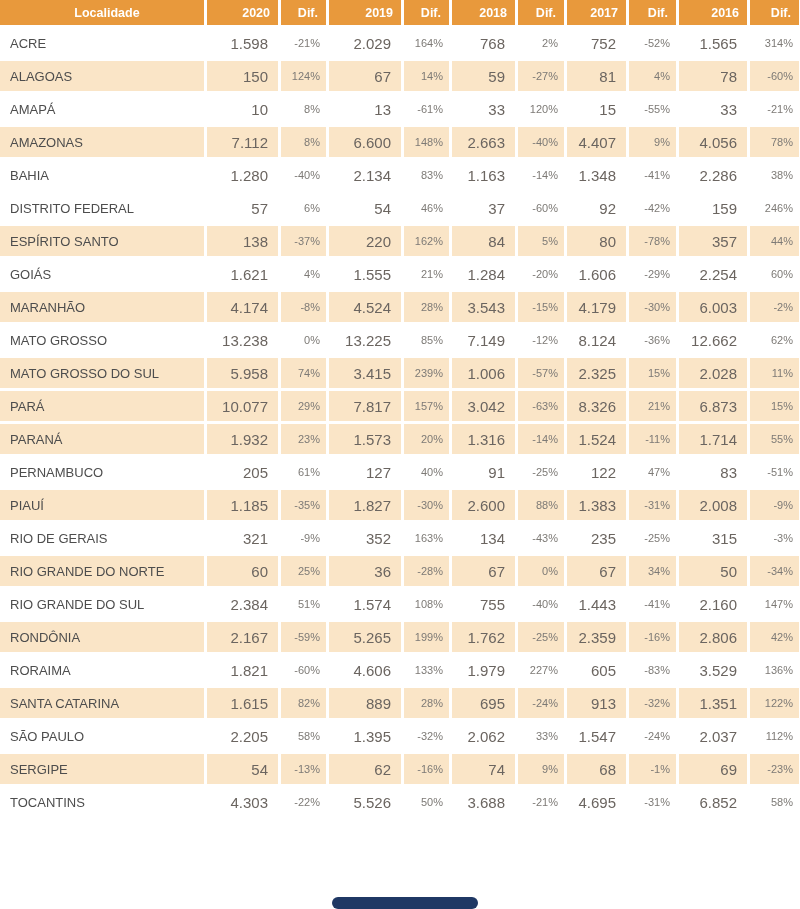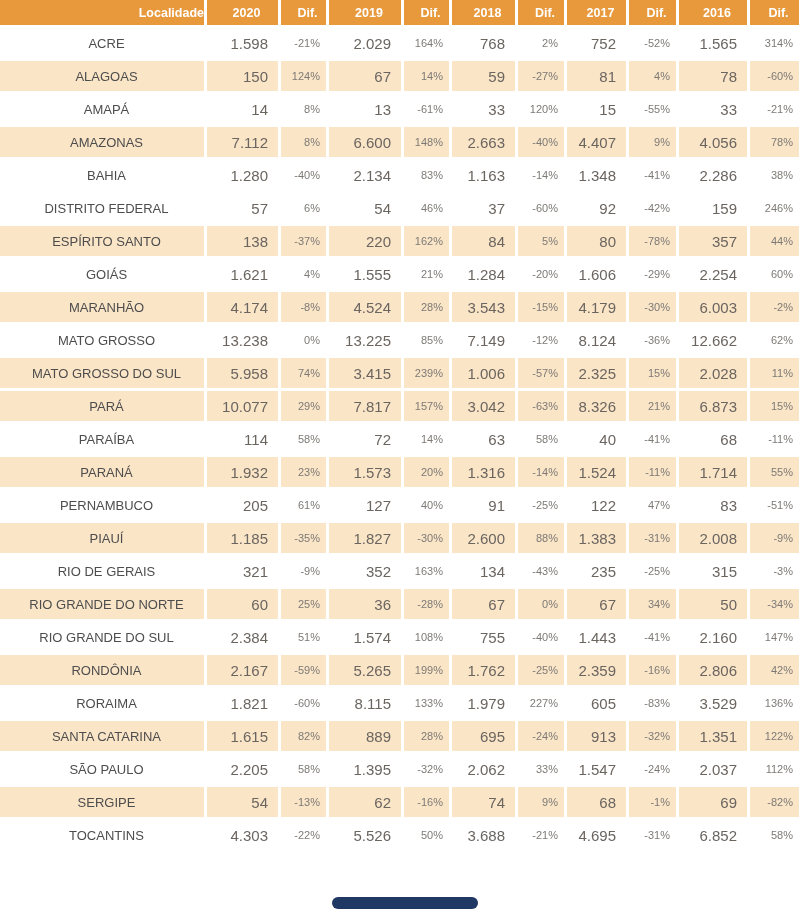--- a/index.html
+++ b/index.html
@@ -6,26 +6,26 @@
   body{
     width:800px;height:909px;background:#ffffff;position:relative;overflow:hidden;
     font-family:"Liberation Sans",sans-serif;
   }
   table.states{
     border-collapse:separate;border-spacing:3px;table-layout:fixed;
     width:805px;margin:-3px 0 0 -3px;
   }
   th{
     background:#E8993C;color:#ffffff;font-size:12.5px;font-weight:bold;
-    height:25px;text-align:center;padding:0 8px 0 16px;white-space:nowrap;
+    height:25px;text-align:right;padding:0 8px 0 16px;white-space:nowrap;
   }
-  th.name{text-align:right;padding:0 0 0 10px;}
+  th.name{text-align:center;padding:0 0 0 10px;}
   td{height:28px;background:#ffffff;white-space:nowrap;overflow:hidden;}
   tr.alt td{background:#FAE5C7;}
-  td.name{font-size:13px;color:#4d4d4d;text-align:center;padding-left:10px;}
+  td.name{font-size:13px;color:#4d4d4d;text-align:left;padding-left:10px;}
   td.value{font-size:15px;color:#6b6560;text-align:right;padding-right:10px;}
   td.dif{font-size:11px;color:#7d7a76;text-align:right;padding-right:6px;}
   .scroll-thumb{
     position:absolute;left:332px;top:897px;width:146px;height:12px;
     background:#1F3864;border-radius:6px;
   }
 </style>
 </head>
 <body>
 
@@ -80,21 +80,21 @@
         <td class="dif">14%</td>
         <td class="value">59</td>
         <td class="dif">-27%</td>
         <td class="value">81</td>
         <td class="dif">4%</td>
         <td class="value">78</td>
         <td class="dif">-60%</td>
       </tr>
       <tr>
         <td class="name">AMAPÁ</td>
-        <td class="value">14</td>
+        <td class="value">10</td>
         <td class="dif">8%</td>
         <td class="value">13</td>
         <td class="dif">-61%</td>
         <td class="value">33</td>
         <td class="dif">120%</td>
         <td class="value">15</td>
         <td class="dif">-55%</td>
         <td class="value">33</td>
         <td class="dif">-21%</td>
       </tr>
@@ -208,33 +208,20 @@
         <td class="dif">29%</td>
         <td class="value">7.817</td>
         <td class="dif">157%</td>
         <td class="value">3.042</td>
         <td class="dif">-63%</td>
         <td class="value">8.326</td>
         <td class="dif">21%</td>
         <td class="value">6.873</td>
         <td class="dif">15%</td>
       </tr>
-      <tr>
-        <td class="name">PARAÍBA</td>
-        <td class="value">114</td>
-        <td class="dif">58%</td>
-        <td class="value">72</td>
-        <td class="dif">14%</td>
-        <td class="value">63</td>
-        <td class="dif">58%</td>
-        <td class="value">40</td>
-        <td class="dif">-41%</td>
-        <td class="value">68</td>
-        <td class="dif">-11%</td>
-      </tr>
       <tr class="alt">
         <td class="name">PARANÁ</td>
         <td class="value">1.932</td>
         <td class="dif">23%</td>
         <td class="value">1.573</td>
         <td class="dif">20%</td>
         <td class="value">1.316</td>
         <td class="dif">-14%</td>
         <td class="value">1.524</td>
         <td class="dif">-11%</td>
@@ -316,21 +303,21 @@
         <td class="dif">-25%</td>
         <td class="value">2.359</td>
         <td class="dif">-16%</td>
         <td class="value">2.806</td>
         <td class="dif">42%</td>
       </tr>
       <tr>
         <td class="name">RORAIMA</td>
         <td class="value">1.821</td>
         <td class="dif">-60%</td>
-        <td class="value">8.115</td>
+        <td class="value">4.606</td>
         <td class="dif">133%</td>
         <td class="value">1.979</td>
         <td class="dif">227%</td>
         <td class="value">605</td>
         <td class="dif">-83%</td>
         <td class="value">3.529</td>
         <td class="dif">136%</td>
       </tr>
       <tr class="alt">
         <td class="name">SANTA CATARINA</td>
@@ -362,21 +349,21 @@
         <td class="name">SERGIPE</td>
         <td class="value">54</td>
         <td class="dif">-13%</td>
         <td class="value">62</td>
         <td class="dif">-16%</td>
         <td class="value">74</td>
         <td class="dif">9%</td>
         <td class="value">68</td>
         <td class="dif">-1%</td>
         <td class="value">69</td>
-        <td class="dif">-82%</td>
+        <td class="dif">-23%</td>
       </tr>
       <tr>
         <td class="name">TOCANTINS</td>
         <td class="value">4.303</td>
         <td class="dif">-22%</td>
         <td class="value">5.526</td>
         <td class="dif">50%</td>
         <td class="value">3.688</td>
         <td class="dif">-21%</td>
         <td class="value">4.695</td>

